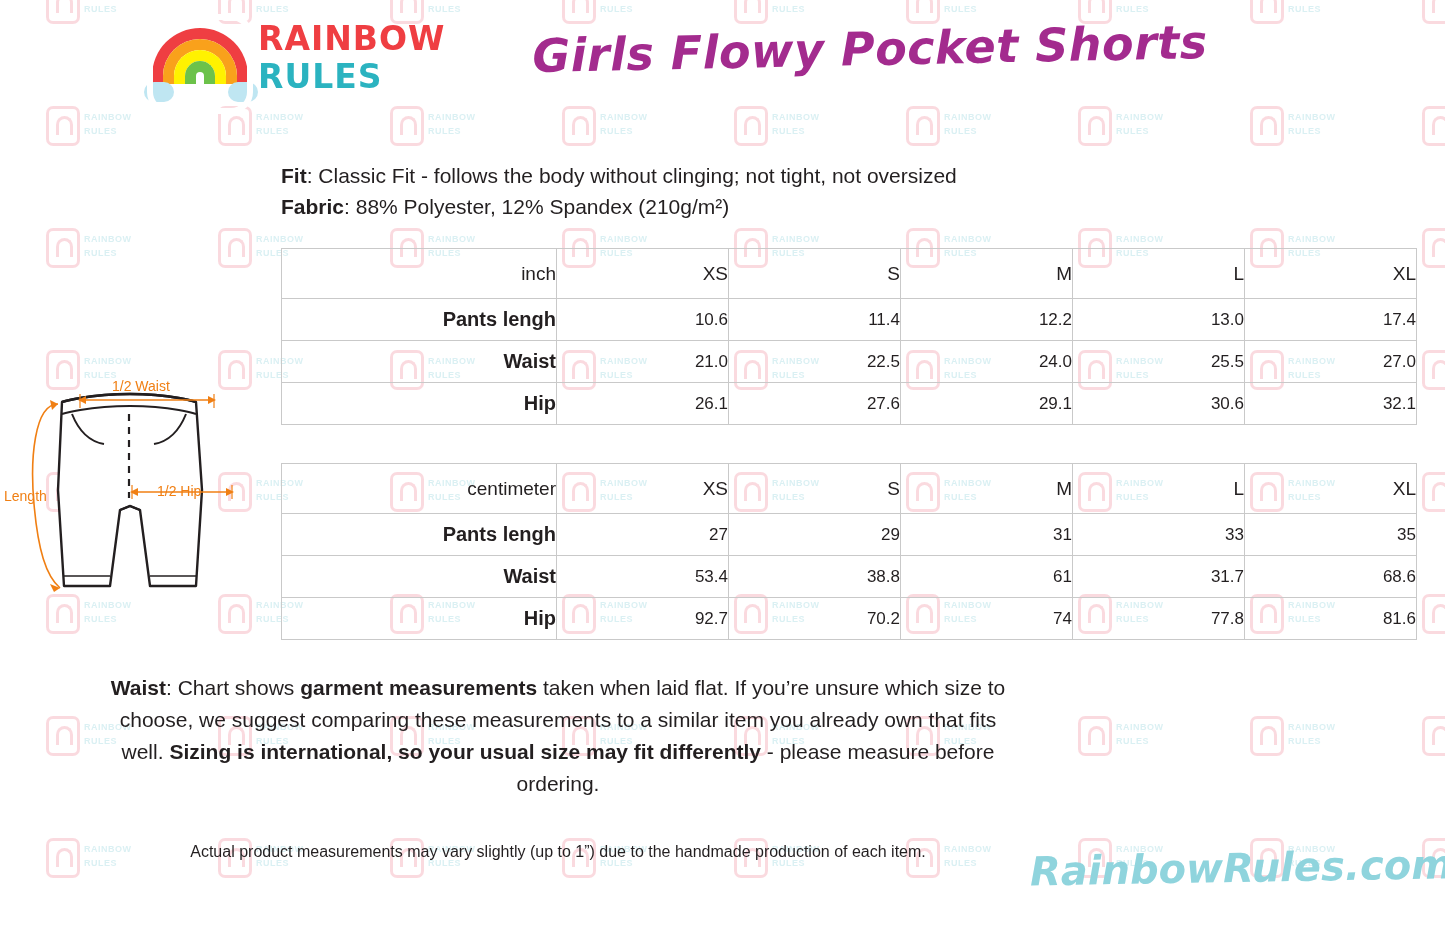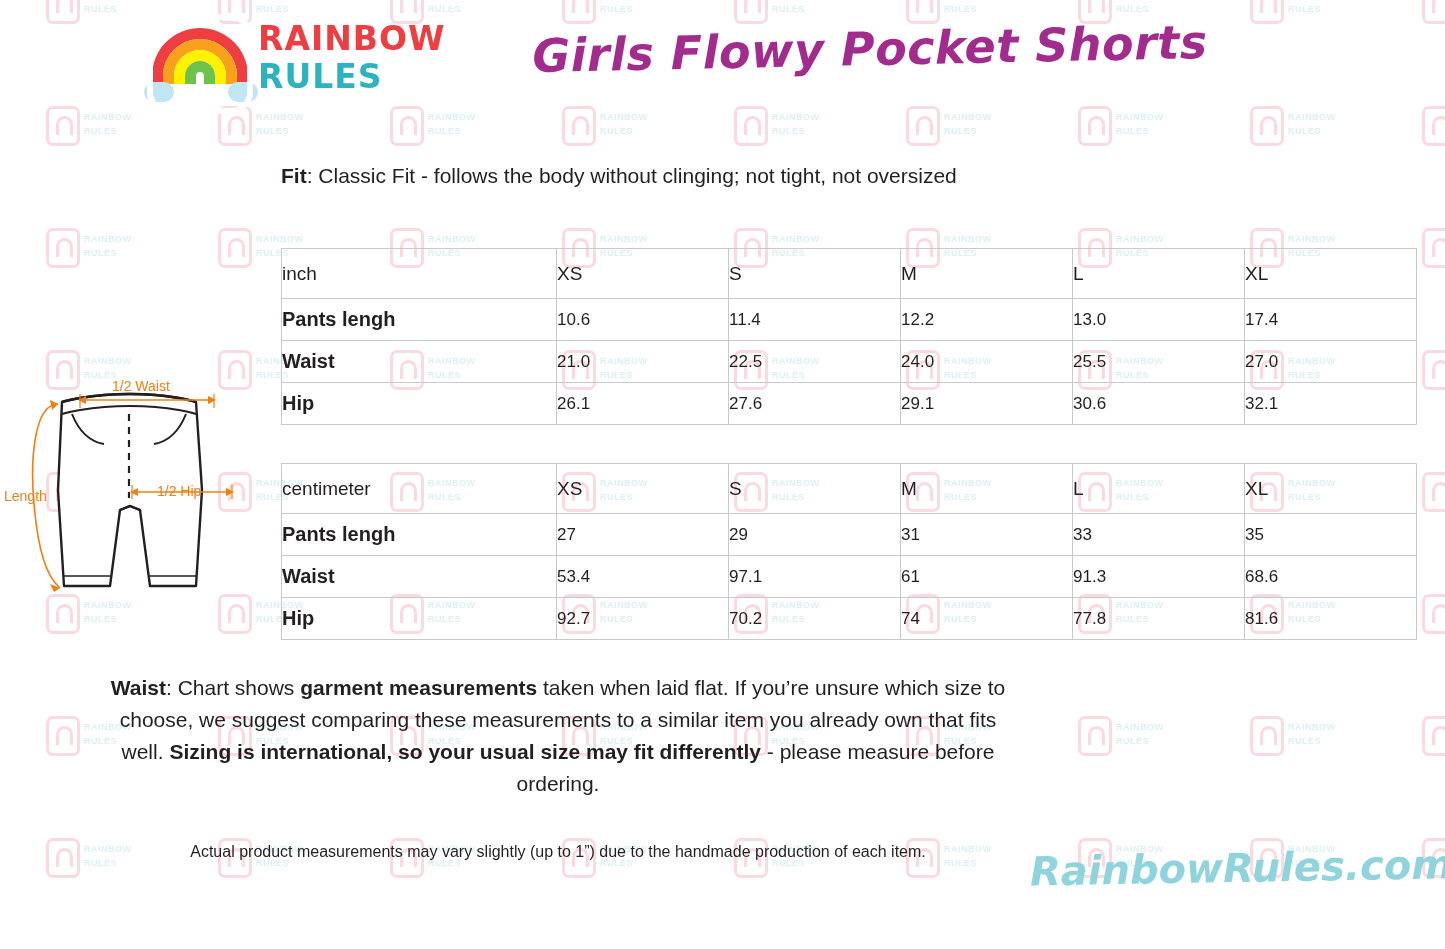--- a/index.html
+++ b/index.html
@@ -169,21 +169,21 @@
   #intro b { font-weight: bold; }
 
   
   .sizetable {
     position: absolute;
     border-collapse: collapse;
     table-layout: fixed;
   }
   .sizetable td, .sizetable th {
     border: 1px solid #c9c9c9;
-    text-align: left;
+    text-align: right;
     font-size: 17px;
     font-weight: normal;
     color: #231f20;
     height: 41px;
     padding: 0;
     margin-top: 12px;
   }
   .sizetable tr.head td {
     font-size: 19px;
     height: 49px;
@@ -616,20 +616,23 @@
         <div class="lt2">RULES</div>
       </div>
     </div>
 
     <div id="title">Girls Flowy Pocket Shorts</div>
   </div>
 
   <div id="intro">
     <div>
       <b>Fit</b><span>: Classic Fit - follows the body without clinging; not tight, not oversized</span>
+    </div>
+    <div>
+      <b>Fabric</b><span>: 88% Polyester, 12% Spandex (210g/m²)</span>
     </div>
   </div>
 
   <div id="diagram">
     <svg width="260" height="260" viewBox="0 0 260 260">
 
       <path d="M62,32 C62,32 88,24 130,24 C172,24 196,32 196,32
                L202,120 L196,216 L150,216 L140,140 L130,136 L120,140 L110,216 L64,216 L58,120 Z" fill="#ffffff" stroke="#231f20" stroke-width="2.4" stroke-linejoin="round"></path>
 
       <path d="M62,32 C62,32 88,24 130,24 C172,24 196,32 196,32" fill="none" stroke="#231f20" stroke-width="2.4"></path>
@@ -733,23 +736,23 @@
         <td class="rowlabel">Pants lengh</td>
         <td>27</td>
         <td>29</td>
         <td>31</td>
         <td>33</td>
         <td>35</td>
       </tr>
       <tr>
         <td class="rowlabel">Waist</td>
         <td>53.4</td>
-        <td>97.1</td>
+        <td>38.8</td>
         <td>61</td>
-        <td>91.3</td>
+        <td>31.7</td>
         <td>68.6</td>
       </tr>
       <tr>
         <td class="rowlabel">Hip</td>
         <td>92.7</td>
         <td>70.2</td>
         <td>74</td>
         <td>77.8</td>
         <td>81.6</td>
       </tr>

